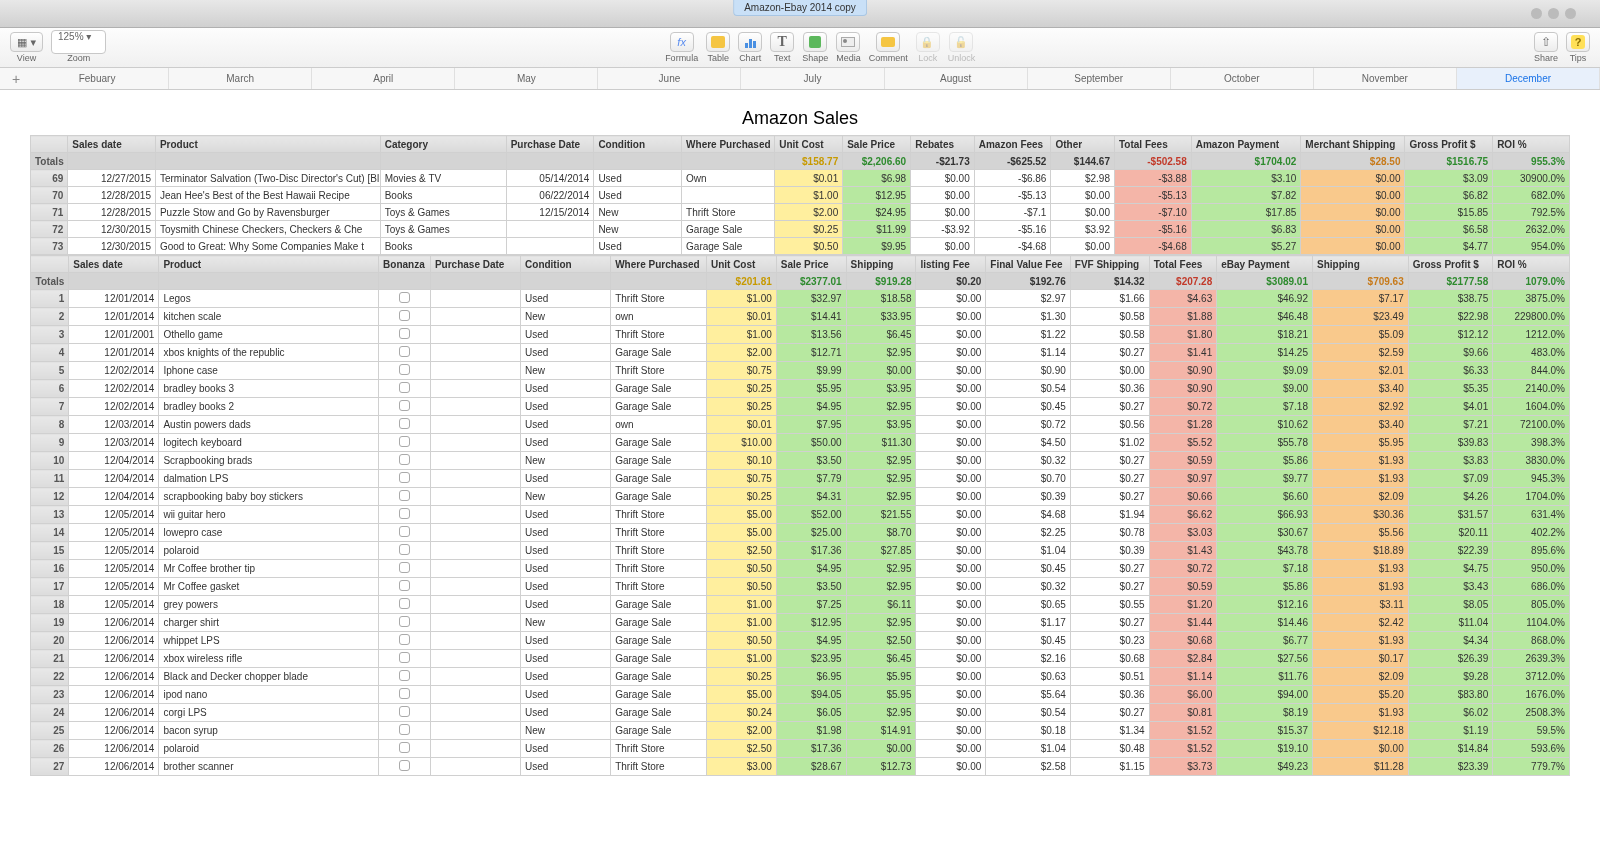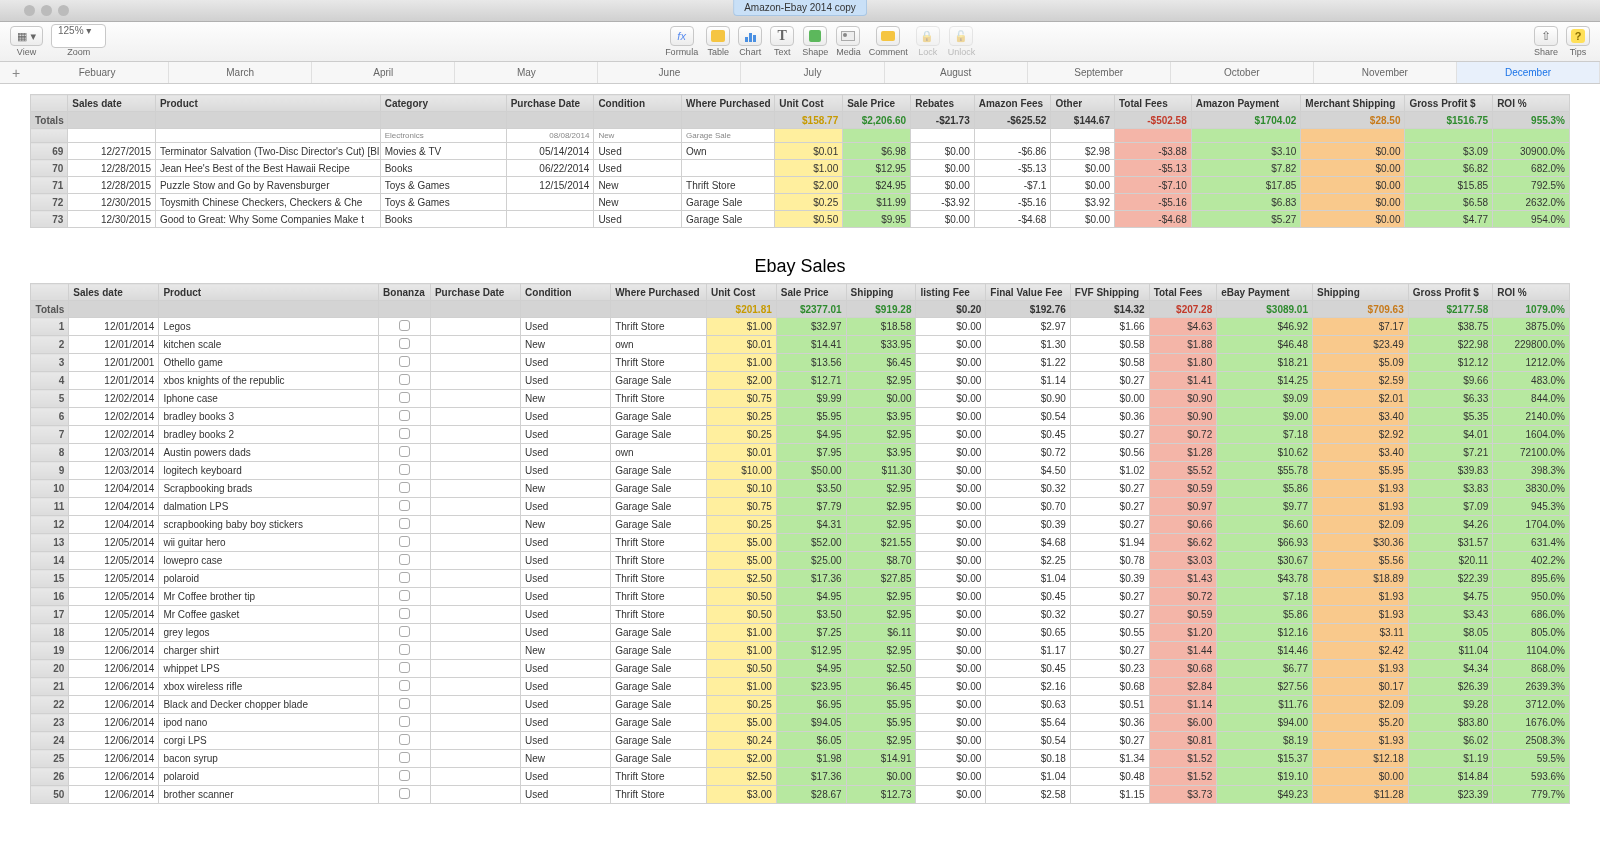--- a/index.html
+++ b/index.html
@@ -1,17 +1,17 @@
 <!DOCTYPE html>
 <html><head>
 <meta charset="utf-8">
 <style>
   * { box-sizing: border-box; margin: 0; padding: 0; }
   body { font-family: -apple-system, Helvetica, Arial, sans-serif; font-size: 11px; background: #fff; color: #333; overflow-x: auto; }
-  .titlebar { height: 22px; background: linear-gradient(#e8e8e8,#d0d0d0); display:flex; align-items:center; padding:0 24px; border-bottom:1px solid #b0b0b0; position:relative;}
+  .titlebar { height: 28px; background: linear-gradient(#e8e8e8,#d0d0d0); display:flex; align-items:center; padding:0 24px; border-bottom:1px solid #b0b0b0; position:relative;justify-content:flex-end;}
   .traffic { display:flex; gap:6px; }
   .dot { width:11px; height:11px; border-radius:50%; background:#bbb; }
   .doc-tab { position:absolute; left:50%; transform:translateX(-50%); top:0; background:#c9e0f7; border:1px solid #a8c6e4; border-top:none; padding:2px 10px; font-size:10px; border-radius:0 0 4px 4px; }
   .toolbar { height:40px; background:linear-gradient(#fdfdfd,#f0f0f0); border-bottom:1px solid #ccc; display:flex; align-items:flex-start; padding:3px 10px 0; gap:8px; }
   .toolbar .grp { display:flex; flex-direction:column; align-items:center; font-size:9px; color:#666; }
   .toolbar .grp .btns { display:flex; gap:3px; align-items:center; height:22px;}
   .toolbar .spacer { flex:1; }
   .tb-btn { width:24px; height:20px; background:linear-gradient(#fff,#ececec); border:1px solid #c8c8c8; border-radius:4px; display:flex; align-items:center; justify-content:center; font-size:11px; cursor:pointer;}
   .tb-btn.wide { width:auto; padding:0 6px;}
   .zoom-sel { height:24px; border:1px solid #c8c8c8; border-radius:4px; background:#fff; padding:0 14px 0 6px; font-size:10px; }
@@ -183,20 +183,21 @@
       <div class="tab" style="flex: 1 1 0%;">July</div>
       <div class="tab" style="flex: 1 1 0%;">August</div>
       <div class="tab" style="flex: 1 1 0%;">September</div>
       <div class="tab" style="flex: 1 1 0%;">October</div>
       <div class="tab" style="flex: 1 1 0%;">November</div>
       <div class="tab active" style="flex: 1 1 0%;">December</div>
     </div>
 </div>
 
 <div class="canvas">
+  <div class="tbl-title">Amazon Sales</div>
   <table>
     <colgroup>
       <col style="width:34px">
         <col style="width:80px">
         <col style="width:205px">
         <col style="width:115px">
         <col style="width:80px">
         <col style="width:80px">
         <col style="width:85px">
       <col style="width:62px">
@@ -244,39 +245,20 @@
           <td class="r t-green">$2,206.60</td>
           <td class="r">-$21.73</td>
           <td class="r">-$625.52</td>
           <td class="r">$144.67</td>
     <td class="r t-red">-$502.58</td>
           <td class="r t-green">$1704.02</td>
           <td class="r t-orange">$28.50</td>
           <td class="r t-green">$1516.75</td>
           <td class="r t-green">955.3%</td>
         </tr>
-        <tr class="partial" style="height: 6px;">
-          <td class="rownum" style="height: 6px; font-size: 8px; overflow: hidden;"></td>
-          <td class="r" style="height: 6px; font-size: 8px; overflow: hidden;"></td>
-          <td style="height: 6px; font-size: 8px; overflow: hidden;"></td>
-          <td style="height: 6px; font-size: 8px; overflow: hidden;">Electronics</td>
-          <td class="r" style="height: 6px; font-size: 8px; overflow: hidden;">08/08/2014</td>
-          <td style="height: 6px; font-size: 8px; overflow: hidden;">New</td>
-          <td style="height: 6px; font-size: 8px; overflow: hidden;">Garage Sale</td>
-    <td class="r c-yellow" style="height: 6px; font-size: 8px; overflow: hidden;"></td>
-          <td class="r c-green" style="height: 6px; font-size: 8px; overflow: hidden;"></td>
-          <td class="r" style="height: 6px; font-size: 8px; overflow: hidden;"></td>
-          <td class="r" style="height: 6px; font-size: 8px; overflow: hidden;"></td>
-          <td class="r" style="height: 6px; font-size: 8px; overflow: hidden;"></td>
-          <td class="r c-red" style="height: 6px; font-size: 8px; overflow: hidden;"></td>
-          <td class="r c-green" style="height: 6px; font-size: 8px; overflow: hidden;"></td>
-          <td class="r c-orange" style="height: 6px; font-size: 8px; overflow: hidden;"></td>
-          <td class="r c-green" style="height: 6px; font-size: 8px; overflow: hidden;"></td>
-          <td class="r c-green" style="height: 6px; font-size: 8px; overflow: hidden;"></td>
-        </tr>
         <tr>
           <td class="rownum">69</td>
           <td class="r">12/27/2015</td>
           <td>Terminator Salvation (Two-Disc Director's Cut) [Bl</td>
           <td>Movies &amp; TV</td>
           <td class="r">05/14/2014</td>
           <td>Used</td>
           <td>Own</td>
     <td class="r c-yellow">$0.01</td>
           <td class="r c-green">$6.98</td>
@@ -361,21 +343,20 @@
           <td class="r">$0.00</td>
     <td class="r c-red">-$4.68</td>
           <td class="r c-green">$5.27</td>
           <td class="r c-orange">$0.00</td>
           <td class="r c-green">$4.77</td>
           <td class="r c-green">954.0%</td>
         </tr>
       </tbody>
   </table>
 
-  <div class="tbl-title" style="margin-top:28px">Ebay Sales</div>
   <table>
     <colgroup>
       <col style="width:34px">
         <col style="width:80px">
         <col style="width:195px">
         <col style="width:46px">
         <col style="width:80px">
         <col style="width:80px">
         <col style="width:85px">
       <col style="width:62px">
@@ -769,21 +750,21 @@
           <td class="r">$0.27</td>
     <td class="r c-red">$0.59</td>
           <td class="r c-green">$5.86</td>
           <td class="r c-orange">$1.93</td>
           <td class="r c-green">$3.43</td>
           <td class="r c-green">686.0%</td>
         </tr>
         <tr>
           <td class="rownum">18</td>
           <td class="r">12/05/2014</td>
-          <td>grey legos</td>
+          <td>grey powers</td>
           <td style="text-align:center"><span class="chk"></span></td>
           <td></td>
           <td>Used</td>
           <td>Garage Sale</td>
     <td class="r c-yellow">$1.00</td>
           <td class="r c-green">$7.25</td>
           <td class="r c-green">$6.11</td>
           <td class="r">$0.00</td>
           <td class="r">$0.65</td>
           <td class="r">$0.55</td>
@@ -947,21 +928,21 @@
           <td class="r">$0.00</td>
           <td class="r">$1.04</td>
           <td class="r">$0.48</td>
     <td class="r c-red">$1.52</td>
           <td class="r c-green">$19.10</td>
           <td class="r c-orange">$0.00</td>
           <td class="r c-green">$14.84</td>
           <td class="r c-green">593.6%</td>
         </tr>
         <tr>
-          <td class="rownum">50</td>
+          <td class="rownum">27</td>
           <td class="r">12/06/2014</td>
           <td>brother scanner</td>
           <td style="text-align:center"><span class="chk"></span></td>
           <td></td>
           <td>Used</td>
           <td>Thrift Store</td>
     <td class="r c-yellow">$3.00</td>
           <td class="r c-green">$28.67</td>
           <td class="r c-green">$12.73</td>
           <td class="r">$0.00</td>

